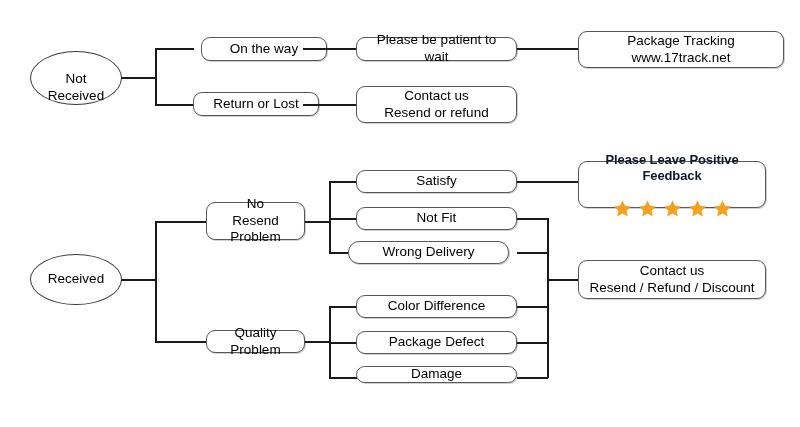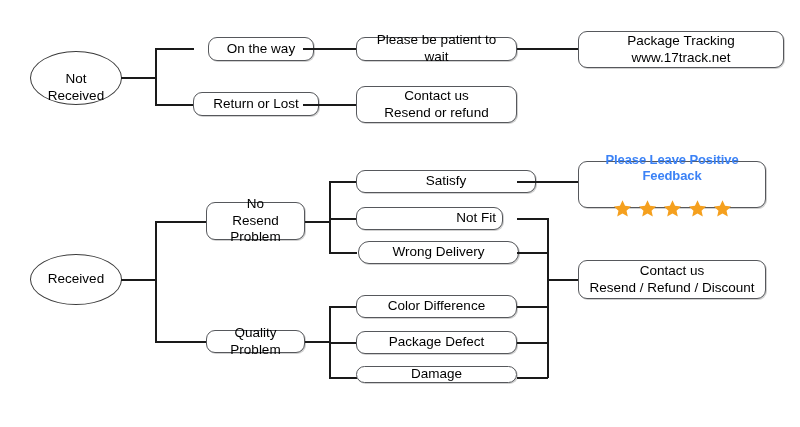--- a/index.html
+++ b/index.html
@@ -56,42 +56,42 @@
   
   .feedback{
     flex-direction:column;
     justify-content:center;
     padding-top:1px;
   }
   .feedback .fb-text{
     font-size:13px;
     font-weight:bold;
     letter-spacing:-0.1px;
-    color:#3b82f6;
+    color:#0f172a;
     margin-bottom:15px;
   }
   .stars{display:flex;gap:6px;align-items:center;justify-content:center;}
   .star{width:19px;height:19px;display:block;}
 </style>
 </head>
 <body>
 
 <div id="canvas">
 
   <div class="ellipse" style="left:30px;top:51px;width:92px;height:54px;align-items:flex-end;">
     <span class="lines" style="white-space:pre-line">Not
 Received</span>
   </div>
 
   <div class="ln h" style="left:121px;top:77px;width:35px;"></div>
   <div class="ln v" style="left:155px;top:48px;height:57px;"></div>
   <div class="ln h" style="left:155px;top:48px;width:39px;"></div>
   <div class="ln h" style="left:155px;top:104px;width:39px;"></div>
 
-  <div class="box" style="left:208px;top:37px;width:106px;height:24px;">
+  <div class="box" style="left:201px;top:37px;width:126px;height:24px;">
     <span class="lines">On the way</span>
   </div>
   <div class="ln h" style="left:303px;top:48px;width:53px;"></div>
 
   <div class="box" style="left:356px;top:37px;width:161px;height:24px;">
     <span class="lines">Please be patient to wait</span>
   </div>
   <div class="ln h" style="left:517px;top:48px;width:62px;"></div>
 
   <div class="box" style="left:578px;top:31px;width:206px;height:37px;">
@@ -121,31 +121,31 @@
   <div class="box" style="left:206px;top:202px;width:99px;height:38px;">
     <span class="lines" style="white-space: pre-line;">No
 Resend Problem</span>
   </div>
   <div class="ln h" style="left:305px;top:221px;width:25px;"></div>
   <div class="ln v" style="left:329px;top:181px;height:72px;"></div>
   <div class="ln h" style="left:329px;top:181px;width:28px;"></div>
   <div class="ln h" style="left:329px;top:218px;width:28px;"></div>
   <div class="ln h" style="left:329px;top:252px;width:28px;"></div>
 
-  <div class="box" style="left:356px;top:170px;width:180px;height:23px;">
+  <div class="box" style="left:356px;top:170px;width:161px;height:23px;">
     <span class="lines">Satisfy</span>
   </div>
   <div class="ln h" style="left:517px;top:181px;width:62px;"></div>
 
-  <div class="box" style="left:356px;top:207px;width:147px;height:23px;justify-content:flex-end;">
+  <div class="box" style="left:356px;top:207px;width:161px;height:23px;">
     <span class="lines">Not Fit</span>
   </div>
   <div class="ln h" style="left:517px;top:218px;width:31px;"></div>
 
-  <div class="box" style="left:358px;top:241px;width:161px;height:23px;border-radius:11px;">
+  <div class="box" style="left:348px;top:241px;width:161px;height:23px;border-radius:11px;">
     <span class="lines">Wrong Delivery</span>
   </div>
   <div class="ln h" style="left:517px;top:252px;width:31px;"></div>
 
   <div class="box" style="left:206px;top:330px;width:99px;height:23px;">
     <span class="lines">Quality Problem</span>
   </div>
   <div class="ln h" style="left:305px;top:341px;width:25px;"></div>
   <div class="ln v" style="left:329px;top:306px;height:71px;"></div>
   <div class="ln h" style="left:329px;top:306px;width:28px;"></div>

